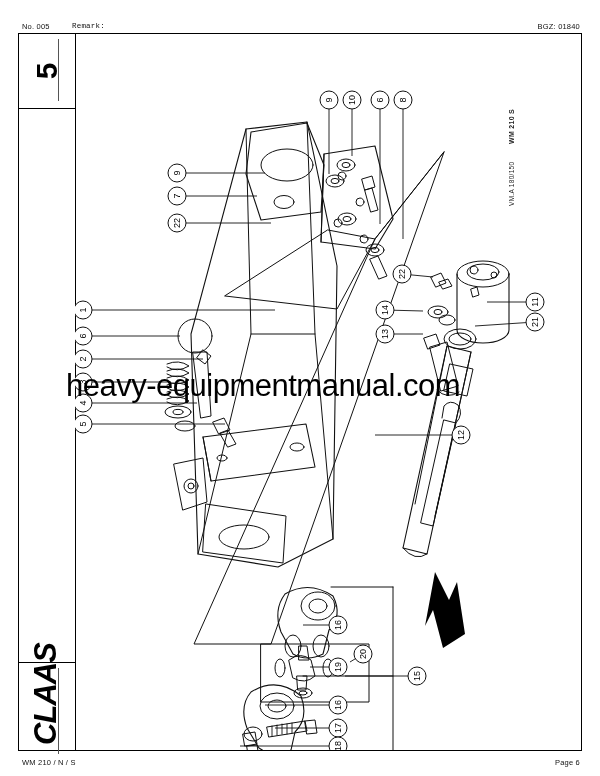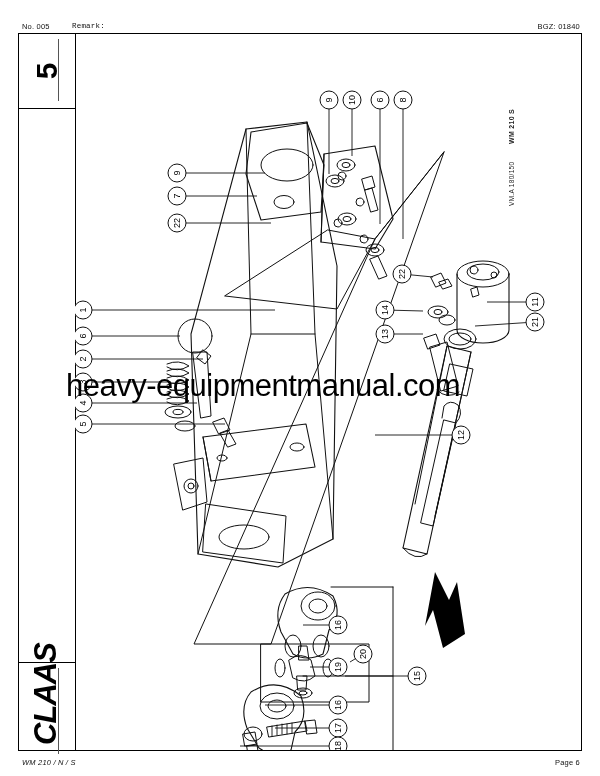--- a/index.html
+++ b/index.html
@@ -11,21 +11,21 @@
     overflow:hidden;
     position:relative;
   }
   .page{position:absolute;inset:0;}
 
   
   .meta{position:absolute;font-size:7.5px;color:#111;letter-spacing:.2px;white-space:nowrap;}
   .meta-no{left:22px;top:22px;}
   .meta-remark{left:72px;top:22px;font-family:Liberation Mono, monospace;}
   .meta-bgz{right:20px;top:22px;}
-  .meta-model{left:22px;top:758px;font-style:italic;}
+  .meta-model{left:22px;top:758px;}
   .meta-page{right:20px;top:758px;}
 
   
   .frame{
     position:absolute;left:18px;top:33px;width:564px;height:718px;
     border:1.3px solid #000;box-sizing:border-box;background:#fff;
   }
   
   .col-div{position:absolute;left:56px;top:0;width:1.3px;height:100%;background:#000;}
   

